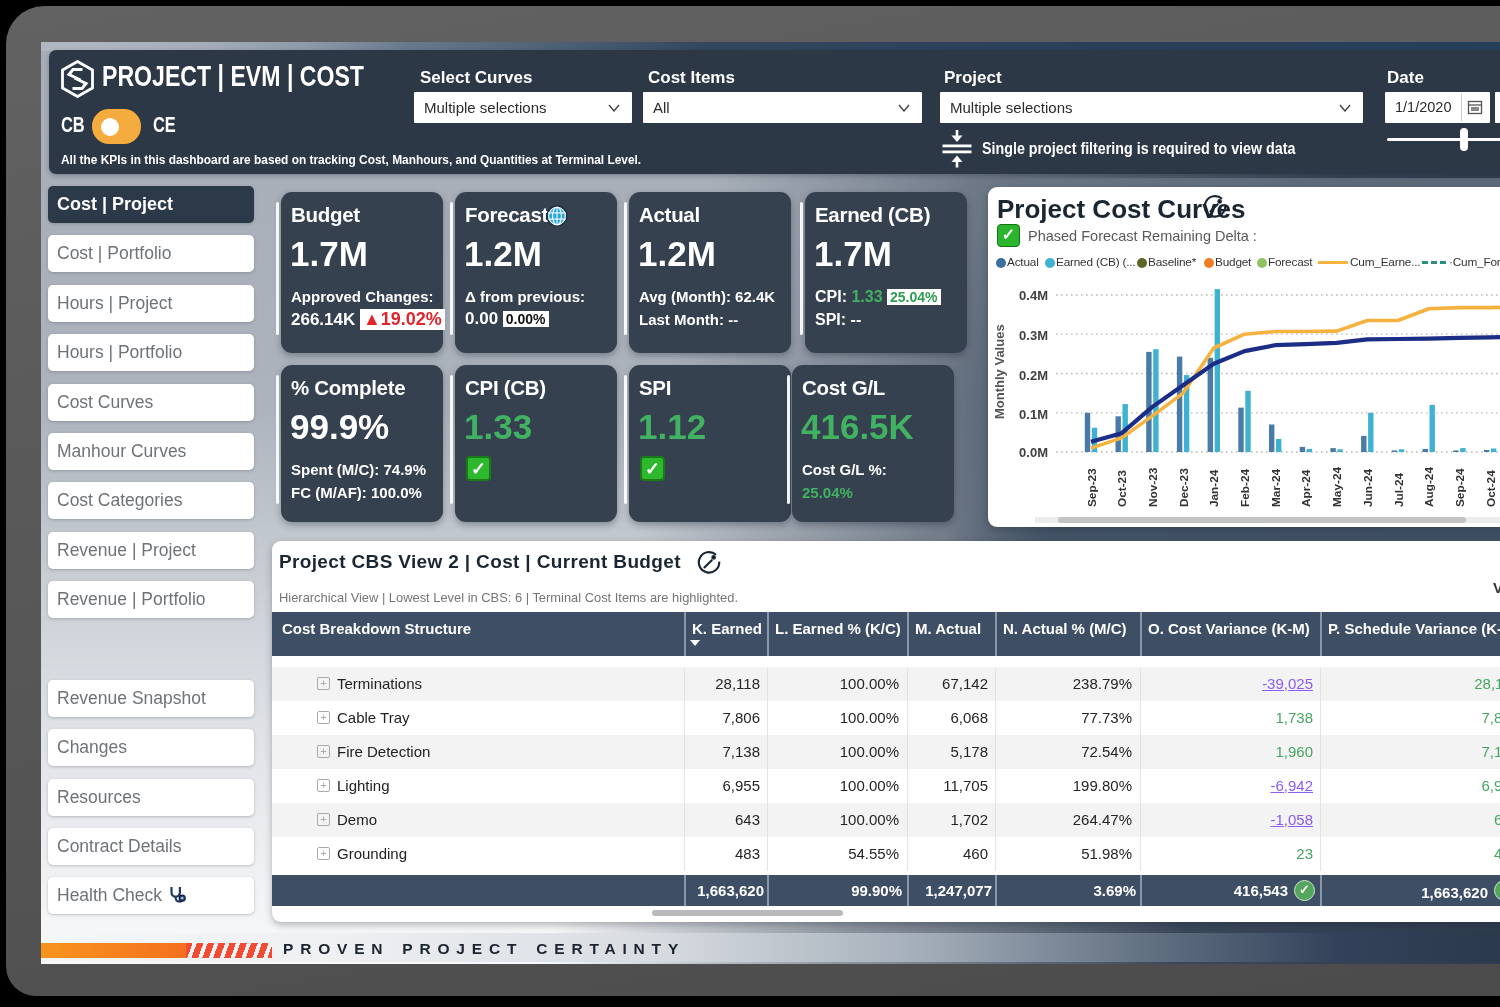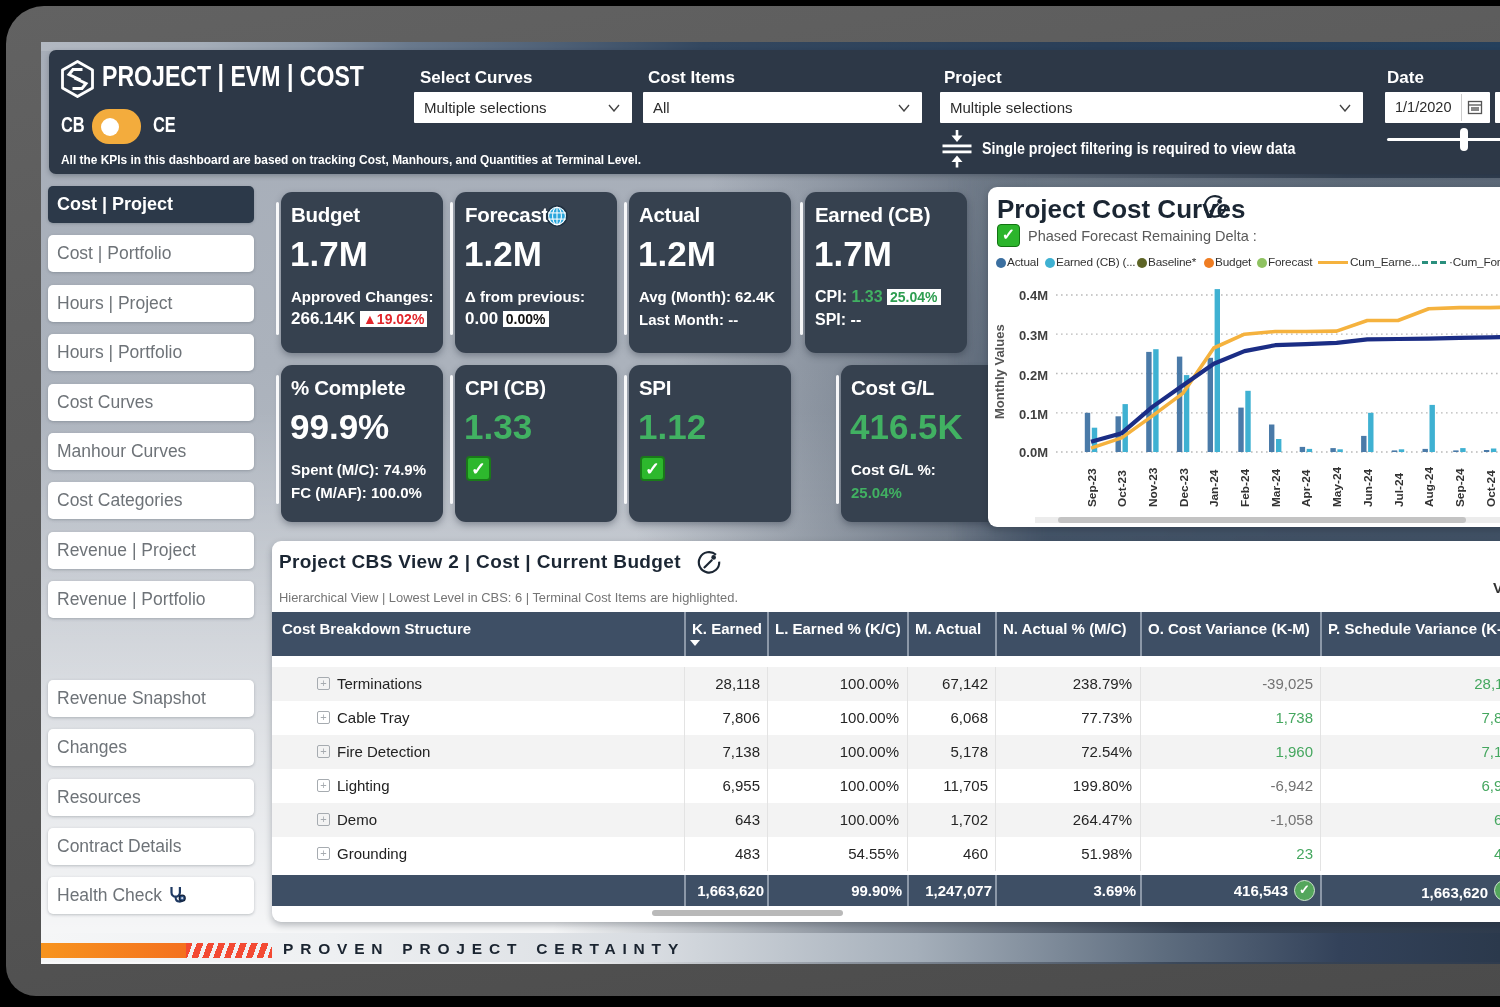--- a/index.html
+++ b/index.html
@@ -44,21 +44,21 @@
 .grn { color:#41b162; }
 .wbox { display:inline-block; background:#fff; padding:0 3px; font-weight:bold; }
 
 #chartp { position:absolute; left:988px; top:187px; width:523px; height:340px; background:#fff; border-radius:9px; box-shadow:0 3px 7px rgba(25,35,48,0.3); }
 #tablep { position:absolute; left:272px; top:541px; width:1288px; height:381px; background:#fff; border-radius:9px; box-shadow:0 3px 7px rgba(25,35,48,0.3); }
 .ptitle { position:absolute; font-size:20px; font-weight:bold; color:#1b2633; white-space:nowrap; }
 
 .trow { position:absolute; left:0px; width:1288px; height:34px; }
 .cell { position:absolute; top:0; height:100%; font-size:15px; color:#252525; line-height:34px; }
 .num { text-align:right; }
-.red { color:#737373; }
+.red { color:#8b5cf6;text-decoration:underline; }
 .tgrn { color:#45a75f; }
 .ldot { display:inline-block; width:10px; height:10px; border-radius:50%; margin-right:1px; vertical-align:-1.5px; }
 .litem { position:absolute; top:68px; font-size:11.8px; letter-spacing:-0.2px; color:#333; white-space:nowrap; }
 .thc { height:44px; color:#fff; font-size:15px; font-weight:bold; padding:8px 0 0 6px; }
 .badge { position:absolute; top:5px; width:21px; height:21px; border-radius:50%; background:#54a65c; border:1.5px solid #cfe6cf; color:#fff; font-size:13px; line-height:18px; text-align:center; }
 .badge:after { content:"\2713"; }
 .exp { position:absolute; left:45px; top:10px; width:13px; height:13px; border:1px solid #a6abb0; border-radius:2px; color:#a6abb0; font-size:11px; line-height:11px; text-align:center; }
 .rname { position:absolute; left:65px; font-size:15px; color:#222; line-height:34px; }
 
 #fband { position:absolute; left:41px; top:933px; width:1459px; height:29px;
@@ -144,21 +144,21 @@
       <path d="M8.7 12 v1.5 a4 3.6 0 0 0 7.5 1.2" fill="none" stroke="#1f3a63" stroke-width="2"></path>
       <circle cx="15.2" cy="13.2" r="3" fill="#2a4d7f" stroke="#10203a" stroke-width="1.2"></circle>
       <circle cx="15.2" cy="13.2" r="1.1" fill="#cfd8e6"></circle>
     </svg>
   </div>
 
   <div class="card" style="left:281px;top:192px;height:161px">
     <div class="ct">Budget</div>
       <div class="cv">1.7M</div>
     <div class="cs" style="top:96px">Approved Changes:</div>
-    <div class="cs" style="top:117px;font-size:17px">266.14K <span class="wbox" style="color:#e1252b;font-size:14px">▲19.02%</span></div>
+    <div class="cs" style="top:117px;font-size:17px">266.14K <span class="wbox" style="color:#e1252b;font-size:18px">▲19.02%</span></div>
   </div>
   <div class="card" style="left:455px;top:192px;height:161px">
     <div class="ct">Forecast</div>
     <svg class="abs" style="left:91px;top:13px" width="22" height="22" viewBox="0 0 25 25">
       <circle cx="12.5" cy="12.5" r="11.2" fill="#2aa6dc" stroke="#203040" stroke-width="2"></circle>
       <ellipse cx="12.5" cy="12.5" rx="5" ry="10" fill="none" stroke="#fff" stroke-width="1.2"></ellipse>
       <ellipse cx="12.5" cy="12.5" rx="9.5" ry="10" fill="none" stroke="#fff" stroke-width="1.2"></ellipse>
       <line x1="2.5" y1="9" x2="22.5" y2="9" stroke="#fff" stroke-width="1.2"></line>
       <line x1="2.5" y1="16" x2="22.5" y2="16" stroke="#fff" stroke-width="1.2"></line>
       <line x1="12.5" y1="2" x2="12.5" y2="23" stroke="#fff" stroke-width="1.2"></line>
@@ -189,21 +189,21 @@
   <div class="card" style="left:455px;top:365px;height:157px">
     <div class="ct">CPI (CB)</div>
       <div class="cv grn">1.33</div>
     <div class="abs" style="left:11px;top:91px;width:25px;height:25px;background:#2db82d;border:2px solid #1a7a1a;border-radius:4px;color:#fff;font-weight:bold;font-size:18px;line-height:22px;text-align:center">✓</div>
   </div>
   <div class="card" style="left:629px;top:365px;height:157px">
     <div class="ct">SPI</div>
       <div class="cv grn">1.12</div>
     <div class="abs" style="left:11px;top:91px;width:25px;height:25px;background:#2db82d;border:2px solid #1a7a1a;border-radius:4px;color:#fff;font-weight:bold;font-size:18px;line-height:22px;text-align:center">✓</div>
   </div>
-  <div class="card" style="left:841px;top:365px;height:157px">
+  <div class="card" style="left:792px;top:365px;height:157px">
     <div class="ct">Cost G/L</div>
       <div class="cv grn">416.5K</div>
     <div class="cs" style="top:96px">Cost G/L %:</div>
     <div class="cs grn" style="top:119px">25.04%</div>
   </div>
 
   <div id="chartp">
     <div class="ptitle" style="left:9px;top:7px;font-size:26px">Project Cost Curves</div>
     <svg class="abs" style="left:214px;top:7px" width="26" height="26" viewBox="0 0 28 28">
       <path d="M 21.5 5.2 A 11 11 0 1 0 25 12.5" fill="none" stroke="#1b2633" stroke-width="2.3"></path>

